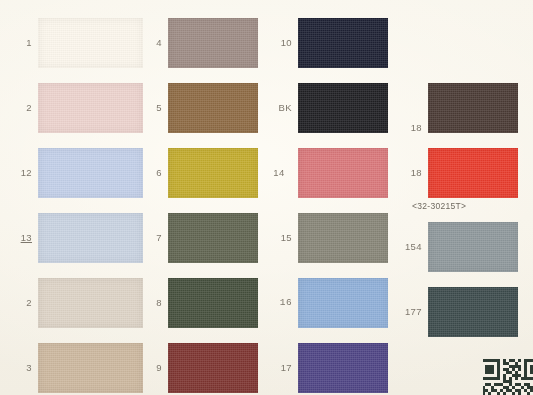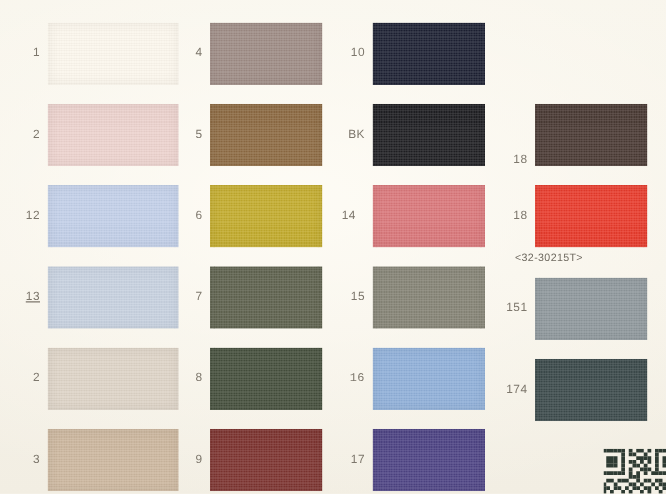--- a/index.html
+++ b/index.html
@@ -249,28 +249,28 @@
           <div class="swatch-shadow"></div>
         </div>
       </div>
       <div class="cell-label" style="left: 396px; width: 26px; top: 168px;">18</div>
       <div class="swatch" style="left: 428px; top: 148px; width: 90px; height: 50px;">
         <div class="swatch-body" style="background: rgb(231, 59, 44);">
           <div class="swatch-weave"></div>
           <div class="swatch-shadow"></div>
         </div>
       </div>
-      <div class="cell-label" style="left: 396px; width: 26px; top: 242px;">151</div>
+      <div class="cell-label" style="left: 396px; width: 26px; top: 242px;">154</div>
       <div class="swatch" style="left: 428px; top: 222px; width: 90px; height: 50px;">
         <div class="swatch-body" style="background: rgb(142, 151, 155);">
           <div class="swatch-weave"></div>
           <div class="swatch-shadow"></div>
         </div>
       </div>
-      <div class="cell-label" style="left: 396px; width: 26px; top: 307px;">174</div>
+      <div class="cell-label" style="left: 396px; width: 26px; top: 307px;">177</div>
       <div class="swatch" style="left: 428px; top: 287px; width: 90px; height: 50px;">
         <div class="swatch-body" style="background: rgb(60, 75, 76);">
           <div class="swatch-weave"></div>
           <div class="swatch-shadow"></div>
         </div>
       </div>
     </div>
 
   <div class="code-note" id="code-note" style="left: 412px; top: 201px; text-align: right;">&lt;32-30215T&gt;</div>
 

